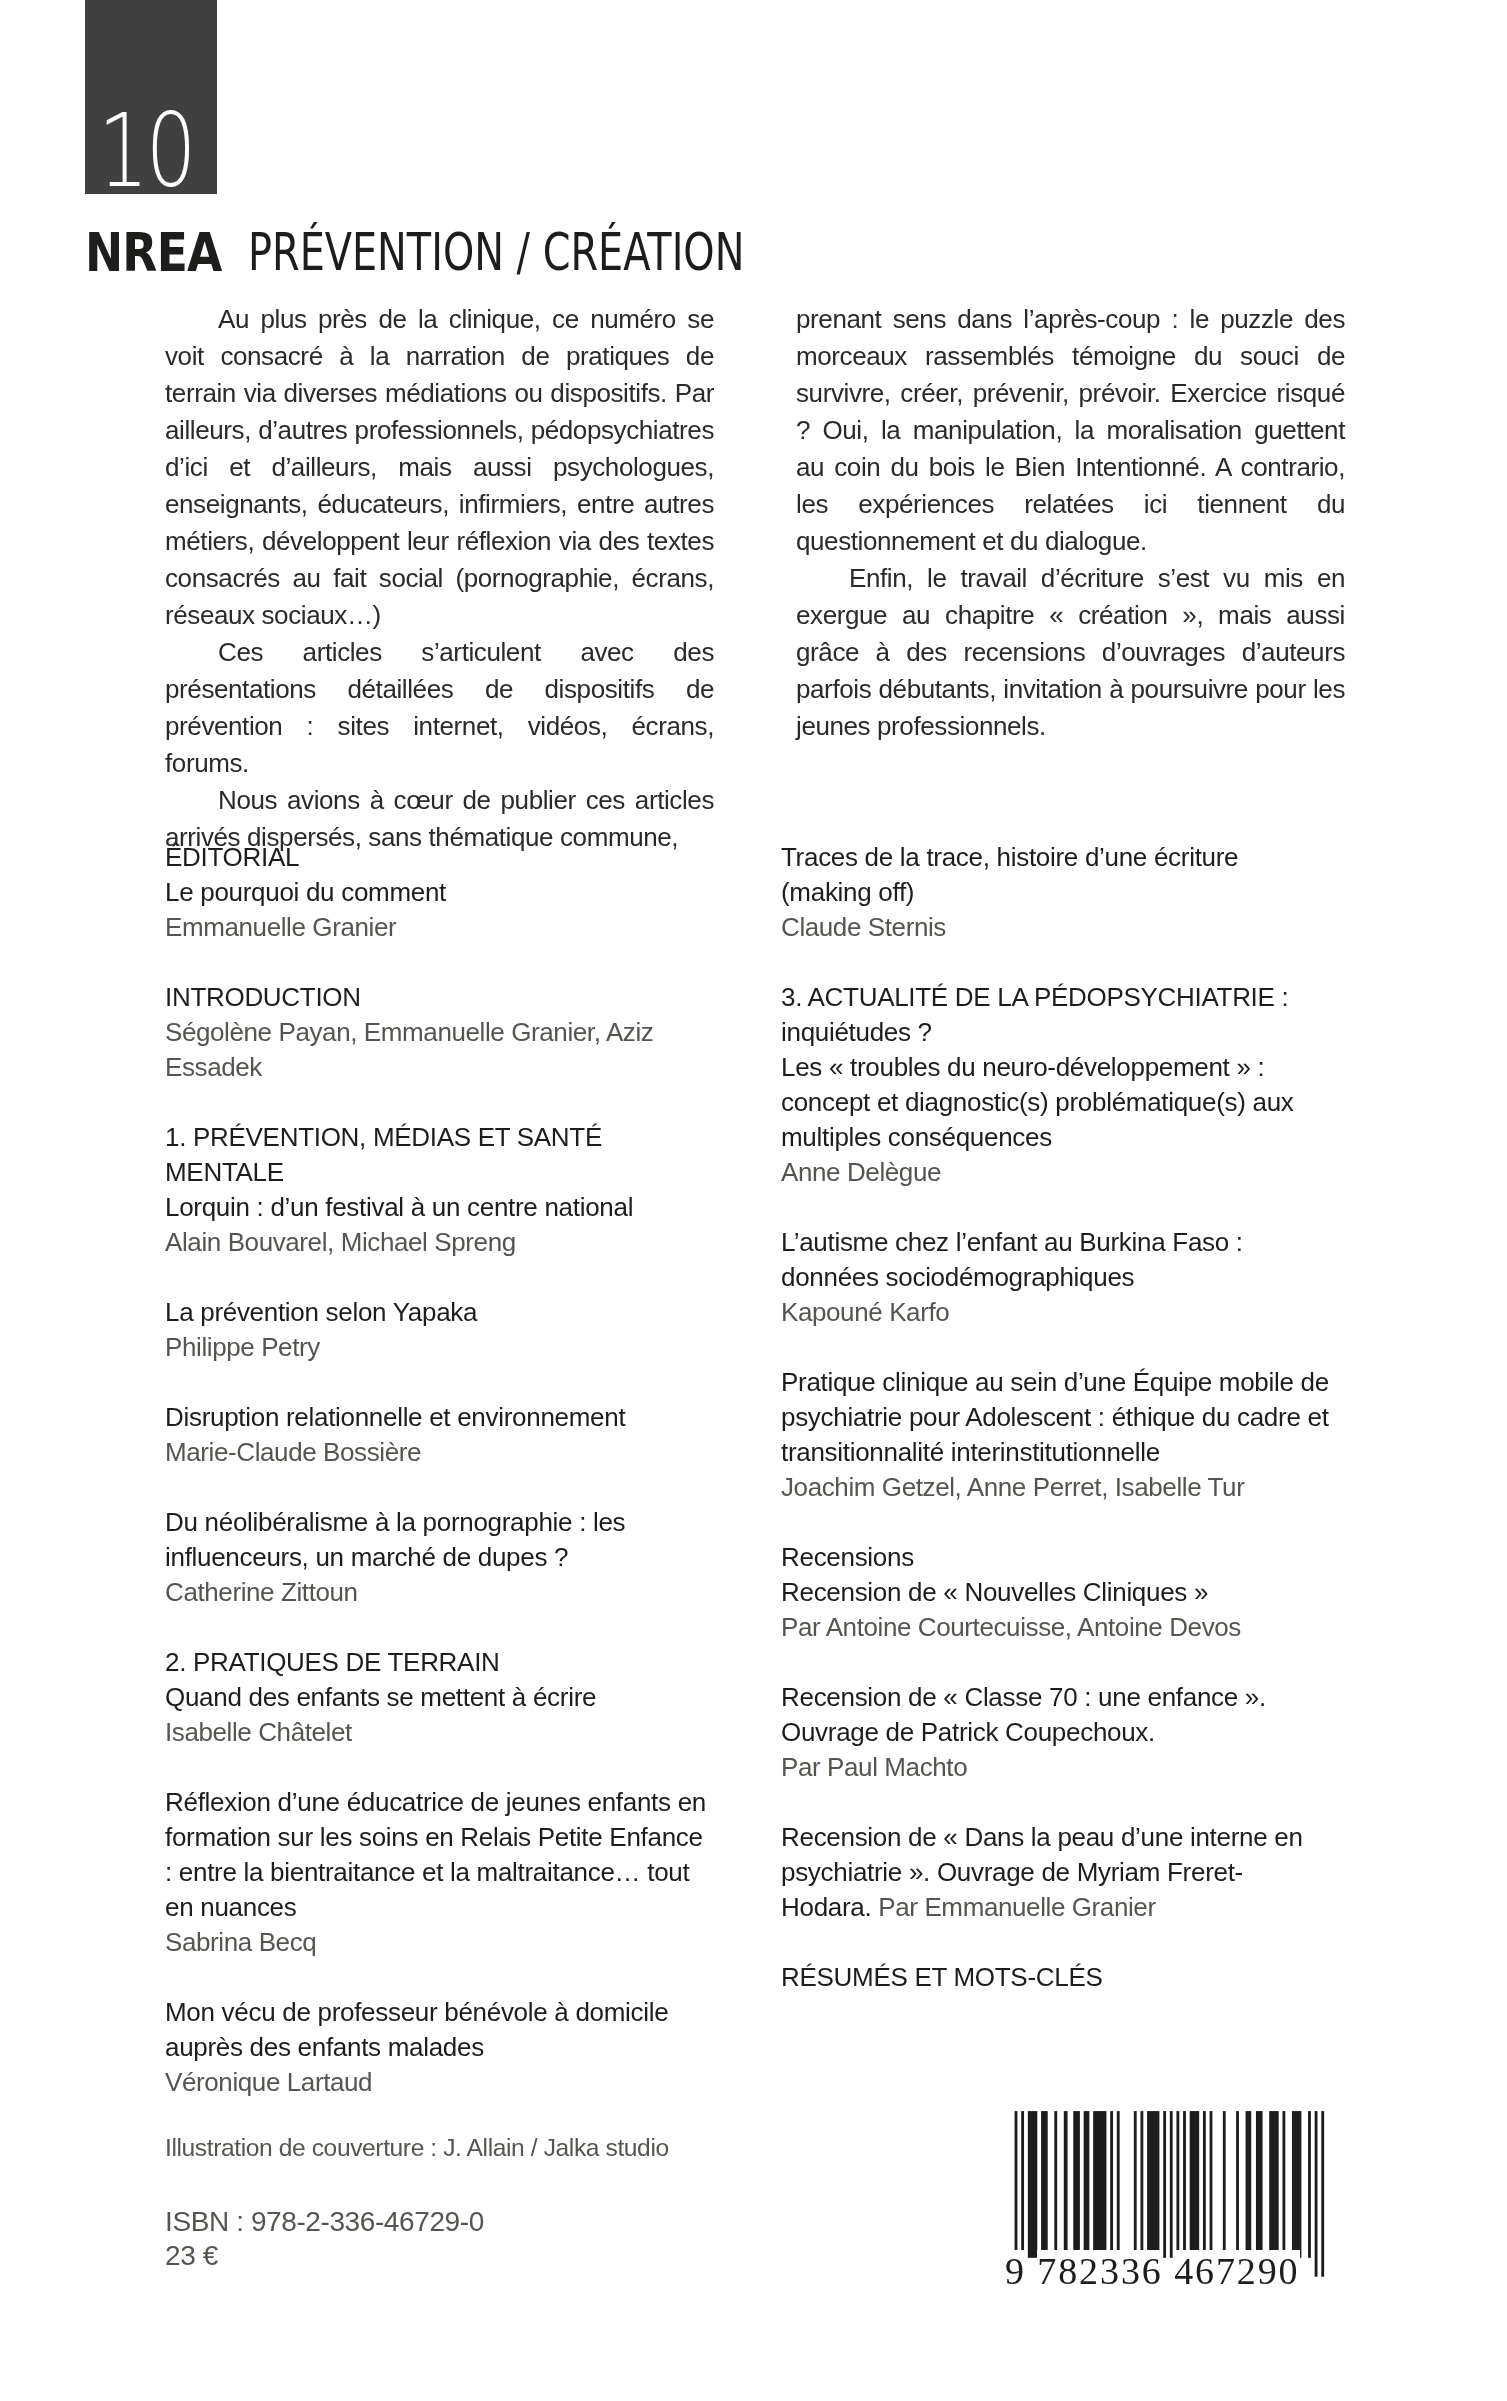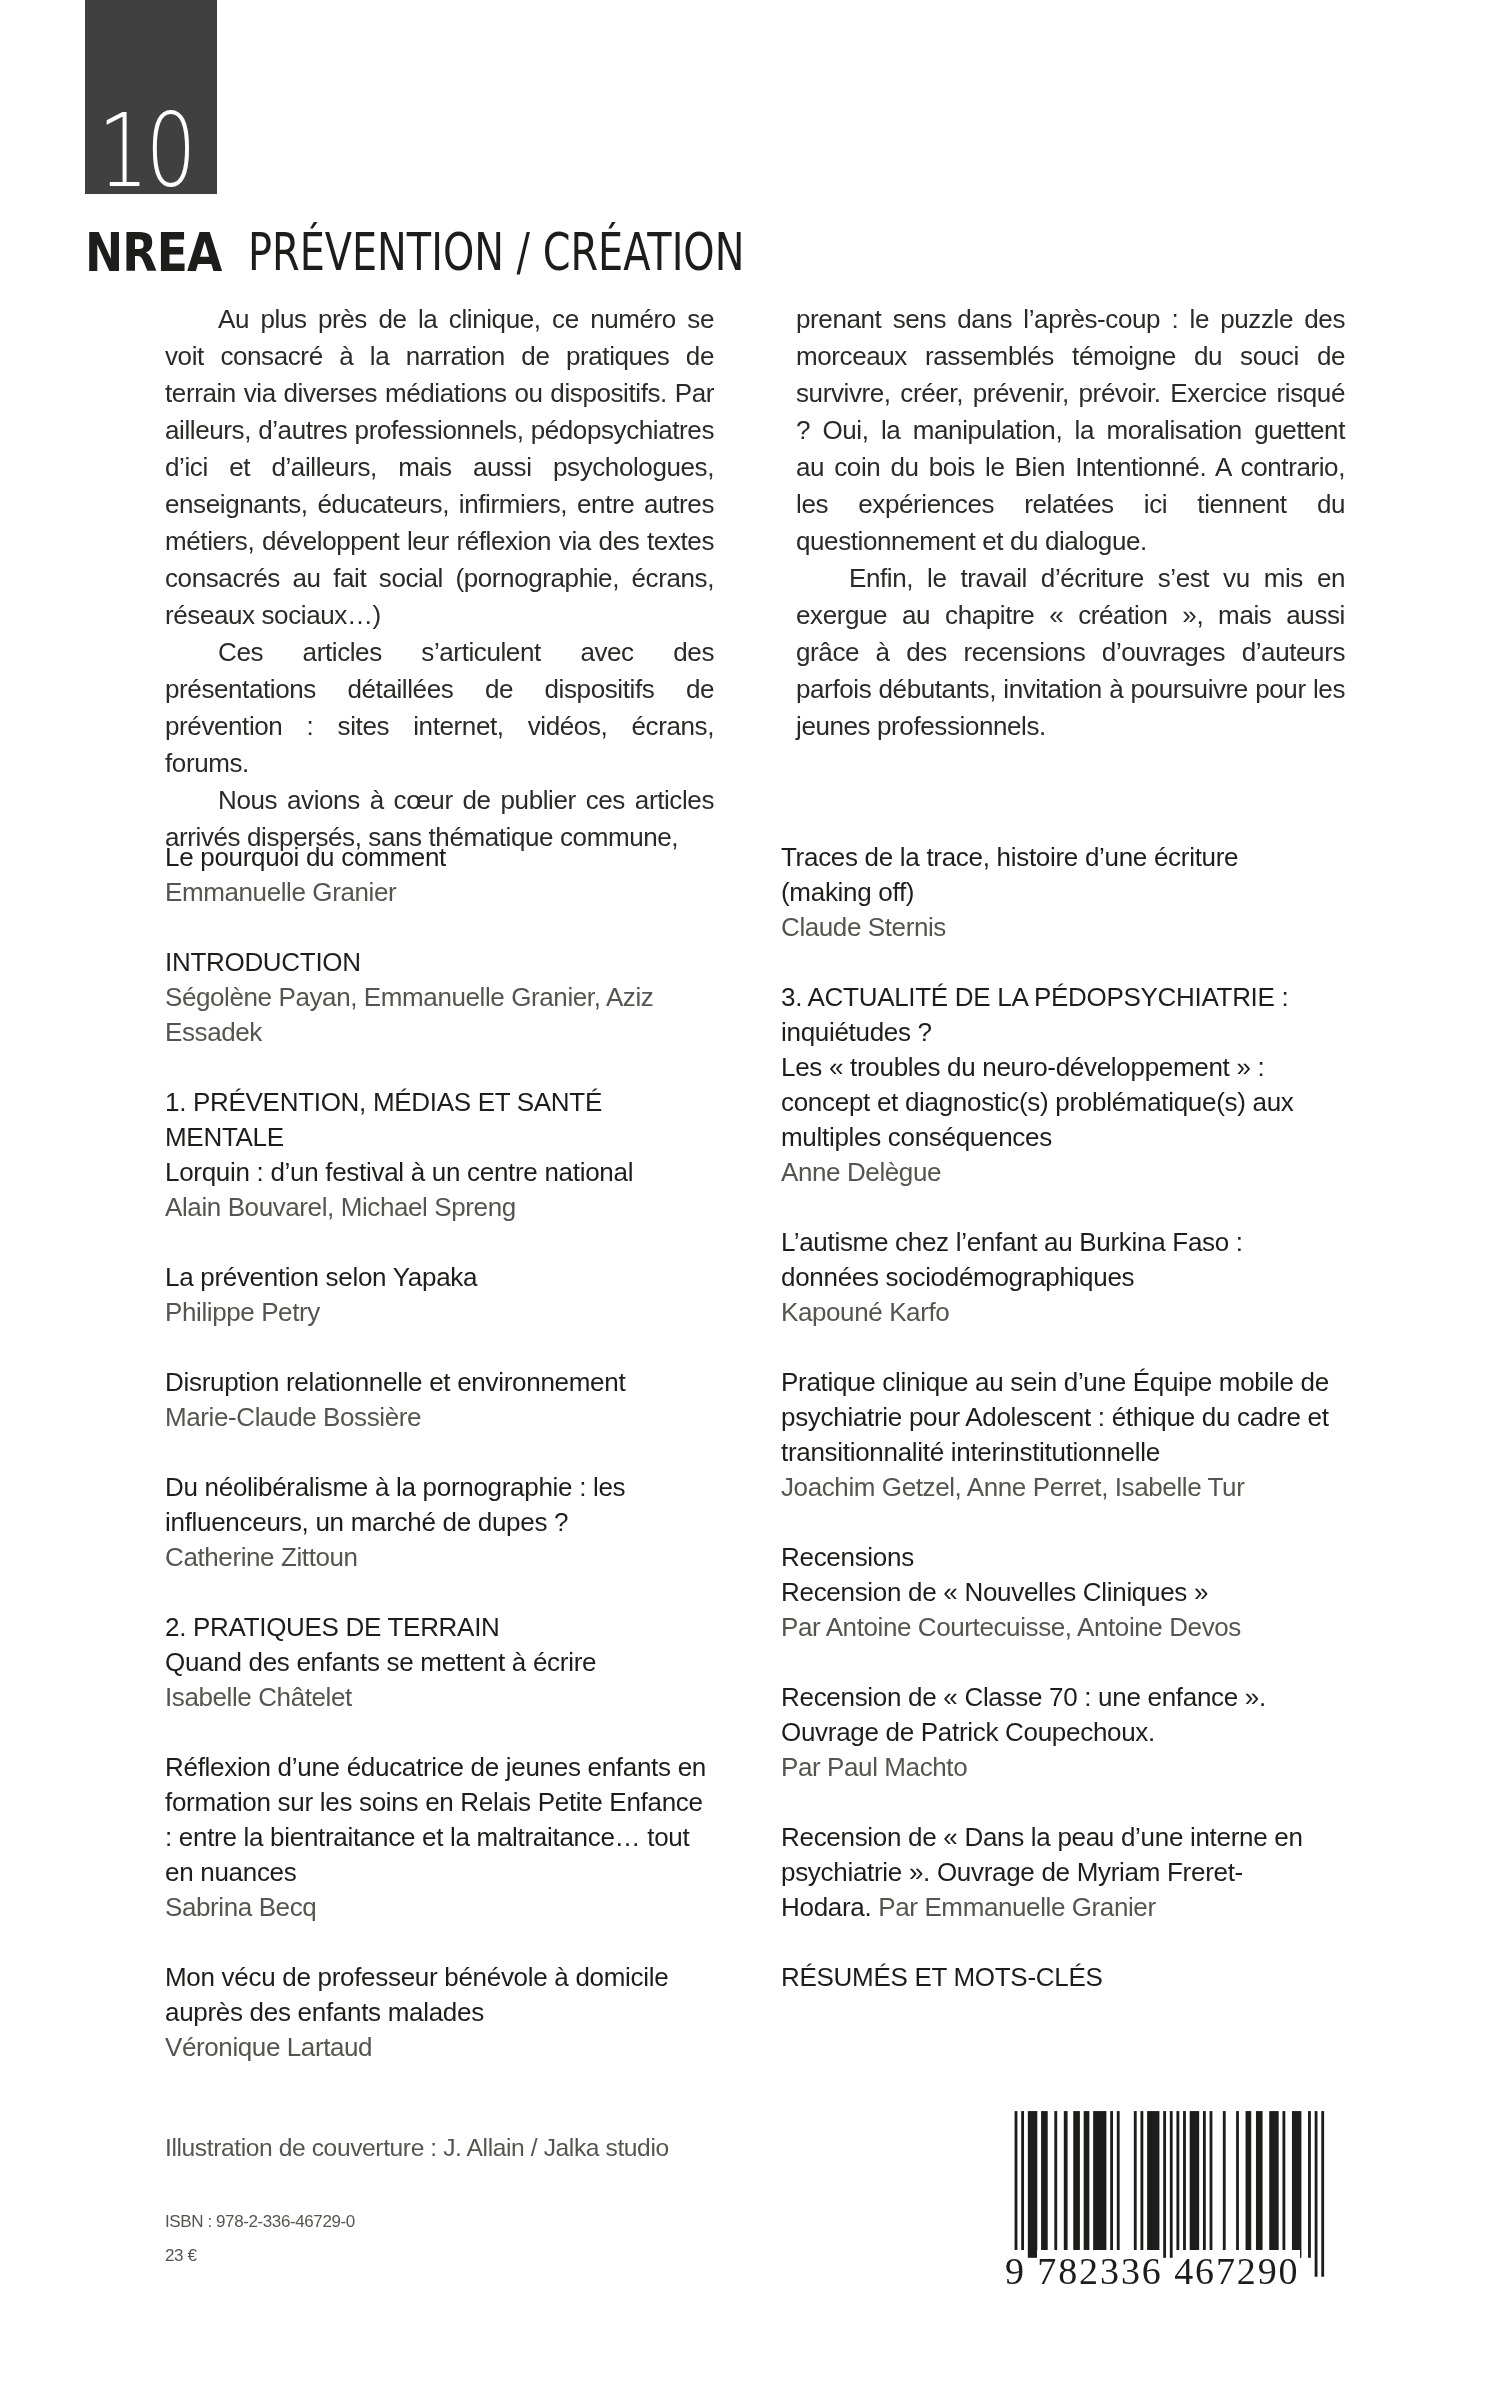--- a/index.html
+++ b/index.html
@@ -44,21 +44,21 @@
   .toc-heading, .toc-title {
     font-size: 26px; line-height: 35px; color: #1d1d1b; letter-spacing: -0.3px;
   }
   .toc-author {
     font-size: 26px; line-height: 35px; color: #55554f; font-weight: normal;
     letter-spacing: -0.4px;
   }
   .toc-inline-author { color: #55554f; }
   .credits { position: absolute; left: 165px; }
   .credit-illustration { top: 2134px; font-size: 24.6px; color: #55554f; letter-spacing: -0.4px; }
-  .credit-isbn { top: 2205px; font-size: 17px; line-height: 34px; color: #55554f; letter-spacing: -0.4px; }
+  .credit-isbn { top: 2205px; font-size: 28px; line-height: 34px; color: #55554f; letter-spacing: -0.4px; }
   .barcode { position: absolute; left: 1007px; top: 2111px; width: 337px; height: 180px; }
   .barcode-digits {
     position: absolute; left: 1005px; top: 2250px; width: 341px;
     font-family: Liberation Serif, serif; font-size: 38px; line-height: 42px; color: #1d1d1b;
     background: transparent; white-space: nowrap; letter-spacing: 1.9px;
   }
   .barcode-digits span { background: #ffffff; }
 </style>
 </head>
 <body>
@@ -78,20 +78,21 @@
   <p class="indent">Nous avions à cœur de publier ces articles arrivés dispersés, sans thématique commune,</p>
 </section>
 
 <section class="col col-right intro intro-right">
   <p>prenant sens dans l’après-coup : le puzzle des morceaux rassemblés témoigne du souci de survivre, créer, prévenir, prévoir. Exercice risqué ? Oui, la manipulation, la moralisation guettent au coin du bois le Bien Intentionné. A contrario, les expériences relatées ici tiennent du questionnement et du dialogue.</p>
   <p class="indent">Enfin, le travail d’écriture s’est vu mis en exergue au chapitre « création », mais aussi grâce à des recensions d’ouvrages d’auteurs parfois débutants, invitation à poursuivre pour les jeunes professionnels.</p>
 </section>
 
 <section class="col col-left toc">
   <div class="toc-entry">
+    <div class="toc-heading">ÉDITORIAL</div>
     <div class="toc-title">Le pourquoi du comment</div>
     <div class="toc-author">Emmanuelle Granier</div>
   </div>
   <div class="toc-entry">
     <div class="toc-heading">INTRODUCTION</div>
     <div class="toc-author">Ségolène Payan, Emmanuelle Granier, Aziz Essadek</div>
   </div>
   <div class="toc-entry">
     <div class="toc-heading">1. PRÉVENTION, MÉDIAS ET SANTÉ MENTALE</div>
     <div class="toc-title">Lorquin : d’un festival à un centre national</div>

